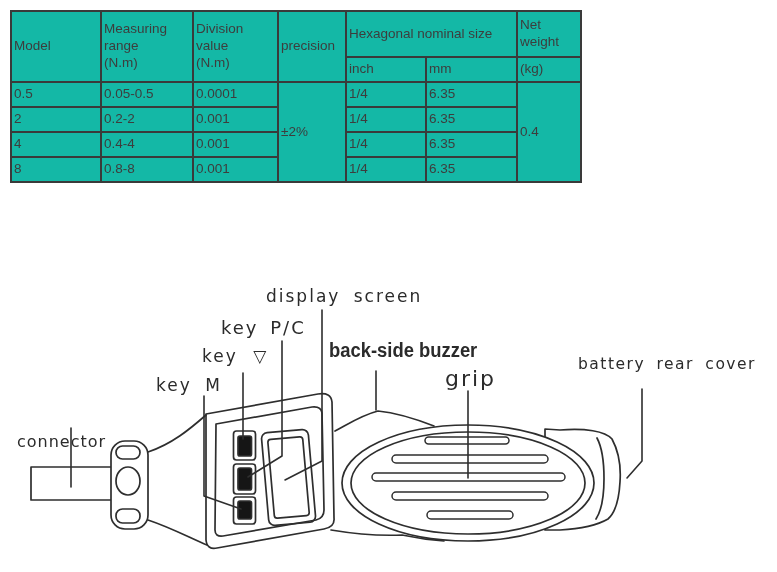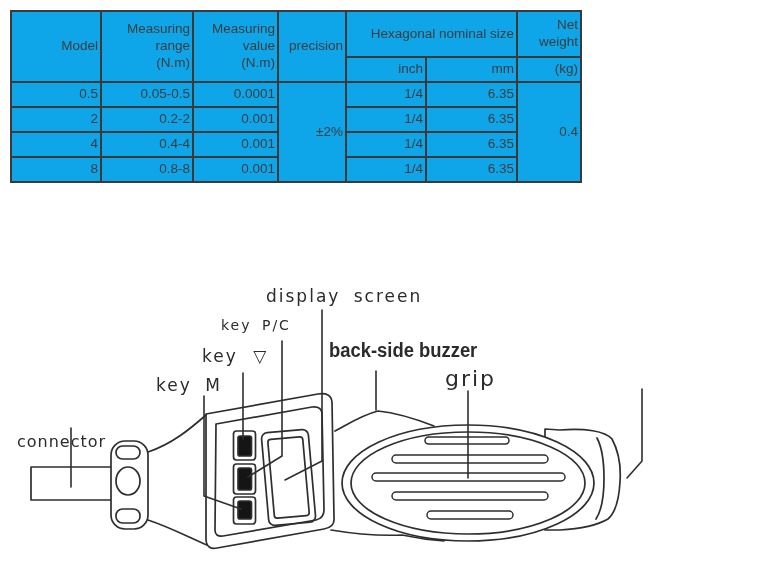--- a/index.html
+++ b/index.html
@@ -7,40 +7,40 @@
   body { font-family: "Liberation Sans", sans-serif; color: #3d3d3d; position: relative; }
 
   
   .spec-table-wrap { position: absolute; left: 10px; top: 10px; }
   table.spec { border-collapse: collapse; table-layout: fixed; width: 570px; }
   table.spec td, table.spec th {
     border: 2px solid #3a3a3a;
     font-weight: normal;
     font-size: 13.5px;
     line-height: 1.25;
-    text-align: right;
+    text-align: left;
     vertical-align: middle;
     padding: 1px 2px;
     color: #3d3d3d;
-    background: #0ea5e9;
+    background: #14b8a6;
   }
   tr.hdr1 { height: 46px; }
   tr.hdr2 { height: 25px; }
   tr.body-row { height: 25px; }
   .col-precision { word-break: break-all; padding: 1px 7px; margin-top: 41px; }
   .unit-line { display: block; }
 
   
   .diagram { position: absolute; left: 0; top: 0; width: 665px; height: 572px; }
   svg.drawing { position: absolute; left: 0; top: 0; }
 
   .dlabel { position: absolute; white-space: nowrap; color: #2b2b2b;
             font-family: "DejaVu Sans", sans-serif; }
   .lbl-display  { left: 266px; top: 286px; font-size: 17px; letter-spacing: 2px; word-spacing: 6px; }
-  .lbl-keypc    { left: 221px; top: 317px; font-size: 14px; letter-spacing: 2px; word-spacing: 4px; }
+  .lbl-keypc    { left: 221px; top: 317px; font-size: 18px; letter-spacing: 2px; word-spacing: 4px; }
   .lbl-keydown  { left: 202px; top: 346px; font-size: 17px; letter-spacing: 2px; word-spacing: 8px; }
   .lbl-keym     { left: 156px; top: 375px; font-size: 17px; letter-spacing: 2px; word-spacing: 6px; }
   .lbl-buzzer   { left: 329px; top: 339px; font-size: 20px; font-weight: 700;
                   font-family: "Liberation Sans", sans-serif; letter-spacing: 0px;
                   transform: scaleX(0.92); transform-origin: left top; }
   .lbl-grip     { left: 445px; top: 366px; font-size: 22px; letter-spacing: 2px; }
   .lbl-battery  { left: 578px; top: 355px; font-size: 15.5px; letter-spacing: 1.5px; word-spacing: 5px; }
   .lbl-connector{ left: 17px;  top: 404px; font-size: 16px; letter-spacing: 1px; margin-top: 28px; }
 </style>
 </head>
@@ -58,21 +58,21 @@
       <col style="width:64px">
     </colgroup>
     <tbody>
         <tr class="hdr1">
       <th rowspan="2">Model</th>
       <th rowspan="2">
         <span>Measuring range</span>
         <span class="unit-line">(N.m)</span>
       </th>
       <th rowspan="2">
-        <span>Measuring value</span>
+        <span>Division value</span>
         <span class="unit-line">(N.m)</span>
       </th>
       <th rowspan="2" class="col-precision">precision</th>
       <th colspan="2">Hexagonal nominal size</th>
       <th>Net weight</th>
     </tr>
     <tr class="hdr2">
       <th>inch</th>
       <th>mm</th>
       <th>(kg)</th>
@@ -174,14 +174,15 @@
       <path d="M642,389 L642,461 L627,478"></path>
     </g>
   </svg>
 
   <div class="dlabel lbl-display">display screen</div>
   <div class="dlabel lbl-keypc">key P/C</div>
   <div class="dlabel lbl-keydown">key ▽</div>
   <div class="dlabel lbl-keym">key M</div>
   <div class="dlabel lbl-buzzer">back-side buzzer</div>
   <div class="dlabel lbl-grip">grip</div>
+  <div class="dlabel lbl-battery">battery rear cover</div>
   <div class="dlabel lbl-connector">connector</div>
 </div>
 
 </body></html>

